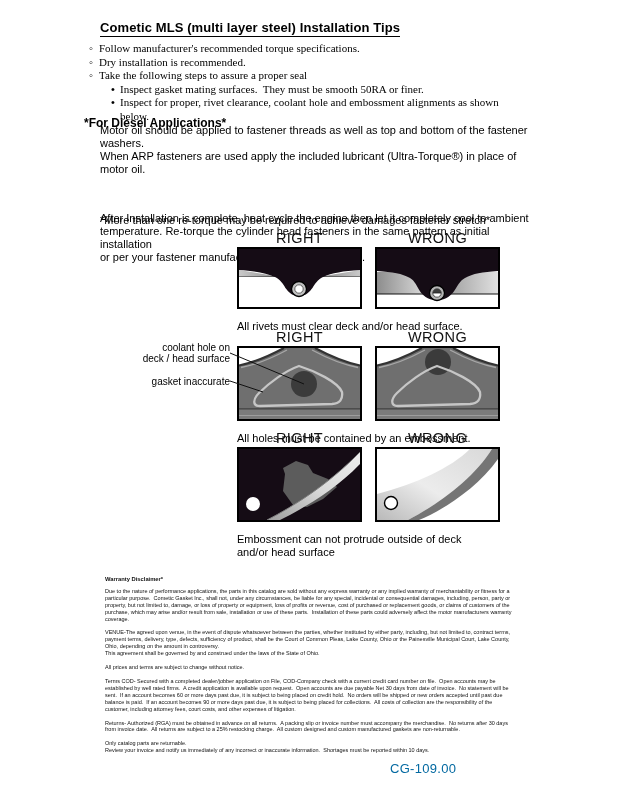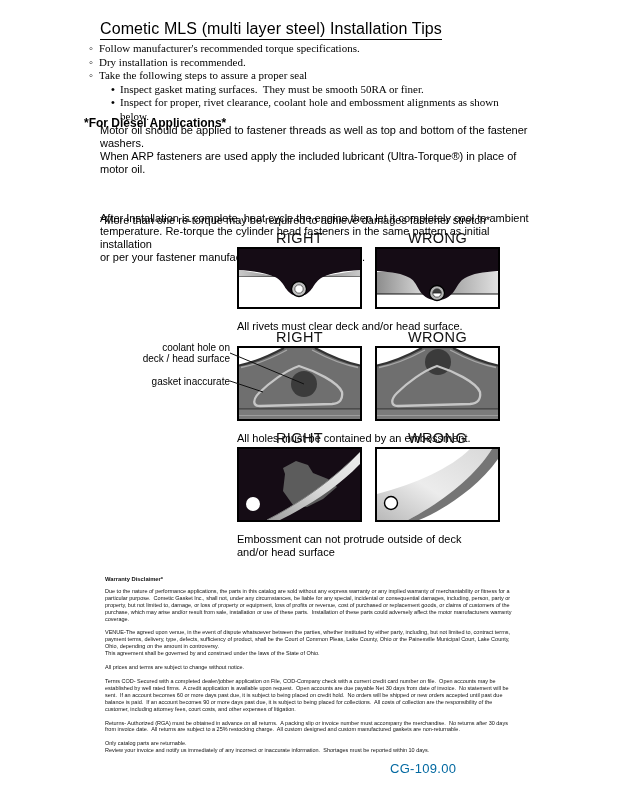--- a/index.html
+++ b/index.html
@@ -3,21 +3,21 @@
 <meta charset="utf-8">
 <style>
   html,body { margin:0; padding:0; background:#fff; }
   .page {
     position:relative; width:618px; height:800px; background:#ffffff;
     font-family:"Liberation Sans", sans-serif; color:#000; overflow:hidden;
   }
   .abs { position:absolute; }
 
   .title {
-    left:100px; top:20px; font-size:16px; font-weight:normal;
+    left:100px; top:20px; font-size:13px; font-weight:bold;
     border-bottom:1.6px solid #000; padding-bottom:1px; letter-spacing:0.1px;
   }
 
   .tips { left:89px; top:42px; width:440px; font-size:11px; line-height:13.5px; }
   .bullet-row { display:flex; }
   .bullet-row .marker { width:10px; flex:none; }
   .bullet-row.sub { margin-left:22px; }
   .bullet-row.sub .marker { width:9px; }
   .bullet-text { white-space:pre-wrap;font-family:Liberation Serif, serif; }
 

